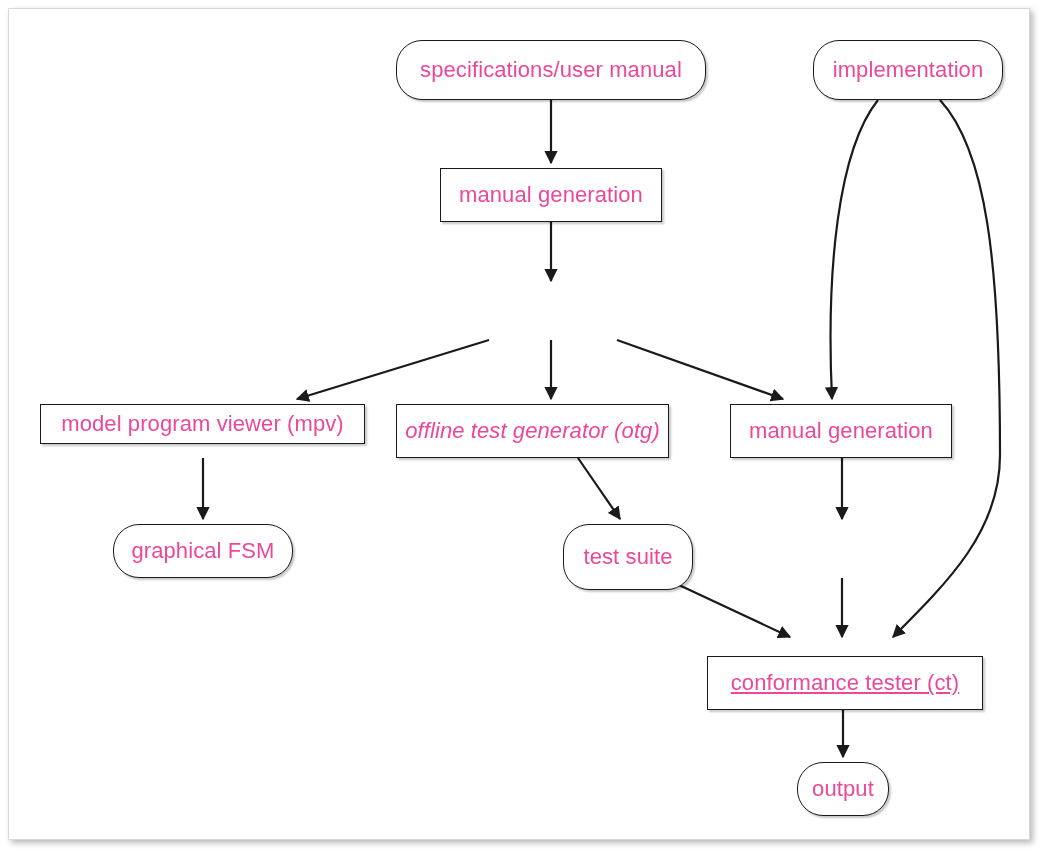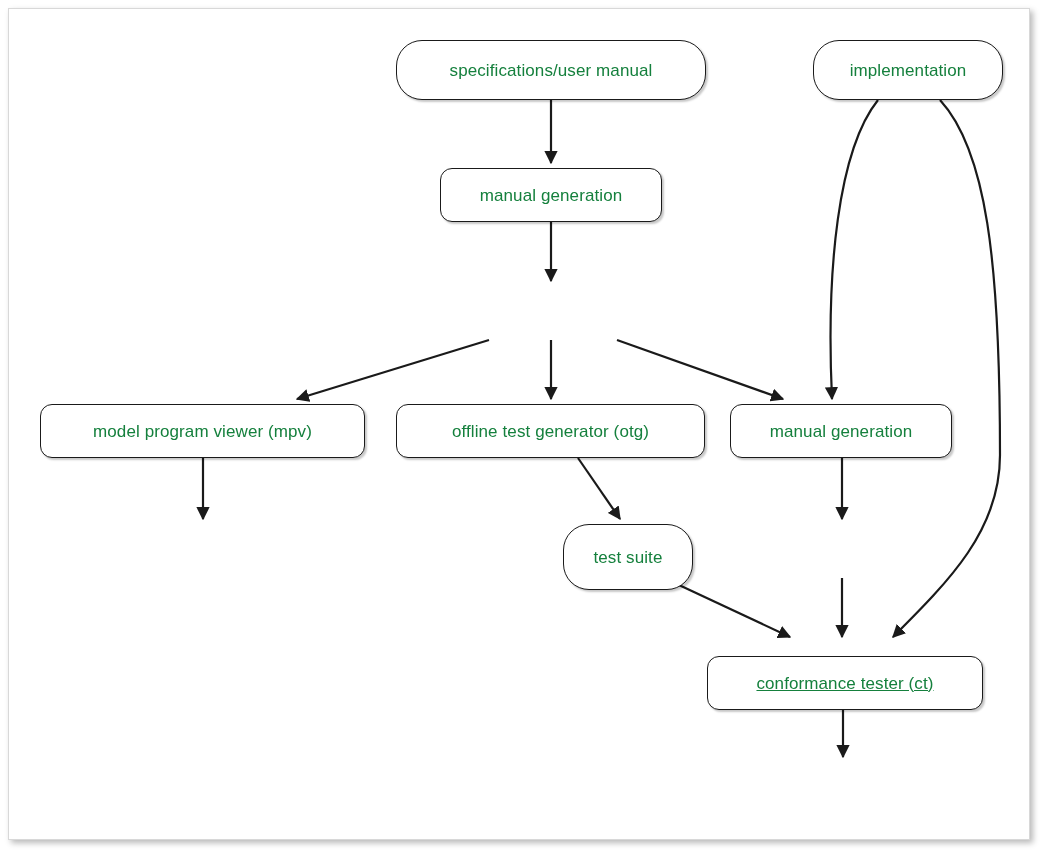--- a/index.html
+++ b/index.html
@@ -48,37 +48,37 @@
     width: 1052px;
     height: 862px;
     pointer-events: none;
   }
 
   .node {
     position: absolute;
     box-sizing: border-box;
     background: #ffffff;
     border: 1.4px solid #1a1a1a;
-    color: #15803d;
+    color: #ec4899;
     display: flex;
     align-items: center;
     justify-content: center;
-    font-size: 17px;
+    font-size: 22px;
     line-height: 1;
     letter-spacing: 0.1px;
     white-space: nowrap;
     box-shadow: 2px 2px 2px rgba(0,0,0,0.22);
   }
 
   .node.rounded {
     border-radius: 26px;
   }
 
   .node.rect {
-    border-radius: 12px;
+    border-radius: 0px;
   }
 
   .node-label {
     padding: 0 14px;
     pointer-events: none;
   }
 </style>
 </head>
 <body>
 
@@ -132,37 +132,43 @@
 
     <div class="node rounded" style="left:813px; top:40px; width:190px; height:60px;">
       <span class="node-label">implementation</span>
     </div>
 
     <div class="node rect" style="left:440px; top:168px; width:222px; height:54px;">
       <span class="node-label">manual generation</span>
     </div>
 
 
-    <div class="node rect" style="left:40px; top:404px; width:325px; height:54px;">
+    <div class="node rect" style="left:40px; top:404px; width:325px; height:40px;">
       <span class="node-label">model program viewer (mpv)</span>
     </div>
 
-    <div class="node rect" style="left:396px; top:404px; width:309px; height:54px;">
+    <div class="node rect" style="left:396px; top:404px; width:273px; height:54px;font-style:italic;">
       <span class="node-label">offline test generator (otg)</span>
     </div>
 
     <div class="node rect" style="left:730px; top:404px; width:222px; height:54px;">
       <span class="node-label">manual generation</span>
     </div>
 
+    <div class="node rounded" style="left:113px; top:524px; width:180px; height:54px;">
+      <span class="node-label">graphical FSM</span>
+    </div>
 
     <div class="node rounded" style="left:563px; top:524px; width:130px; height:66px;">
       <span class="node-label">test suite</span>
     </div>
 
 
     <div class="node rect" style="left:707px; top:656px; width:276px; height:54px;text-decoration:underline;">
       <span class="node-label">conformance tester (ct)</span>
     </div>
 
+    <div class="node rounded" style="left:797px; top:762px; width:92px; height:54px;">
+      <span class="node-label">output</span>
+    </div>
 
   </div>
 </div>
 
 </body></html>

